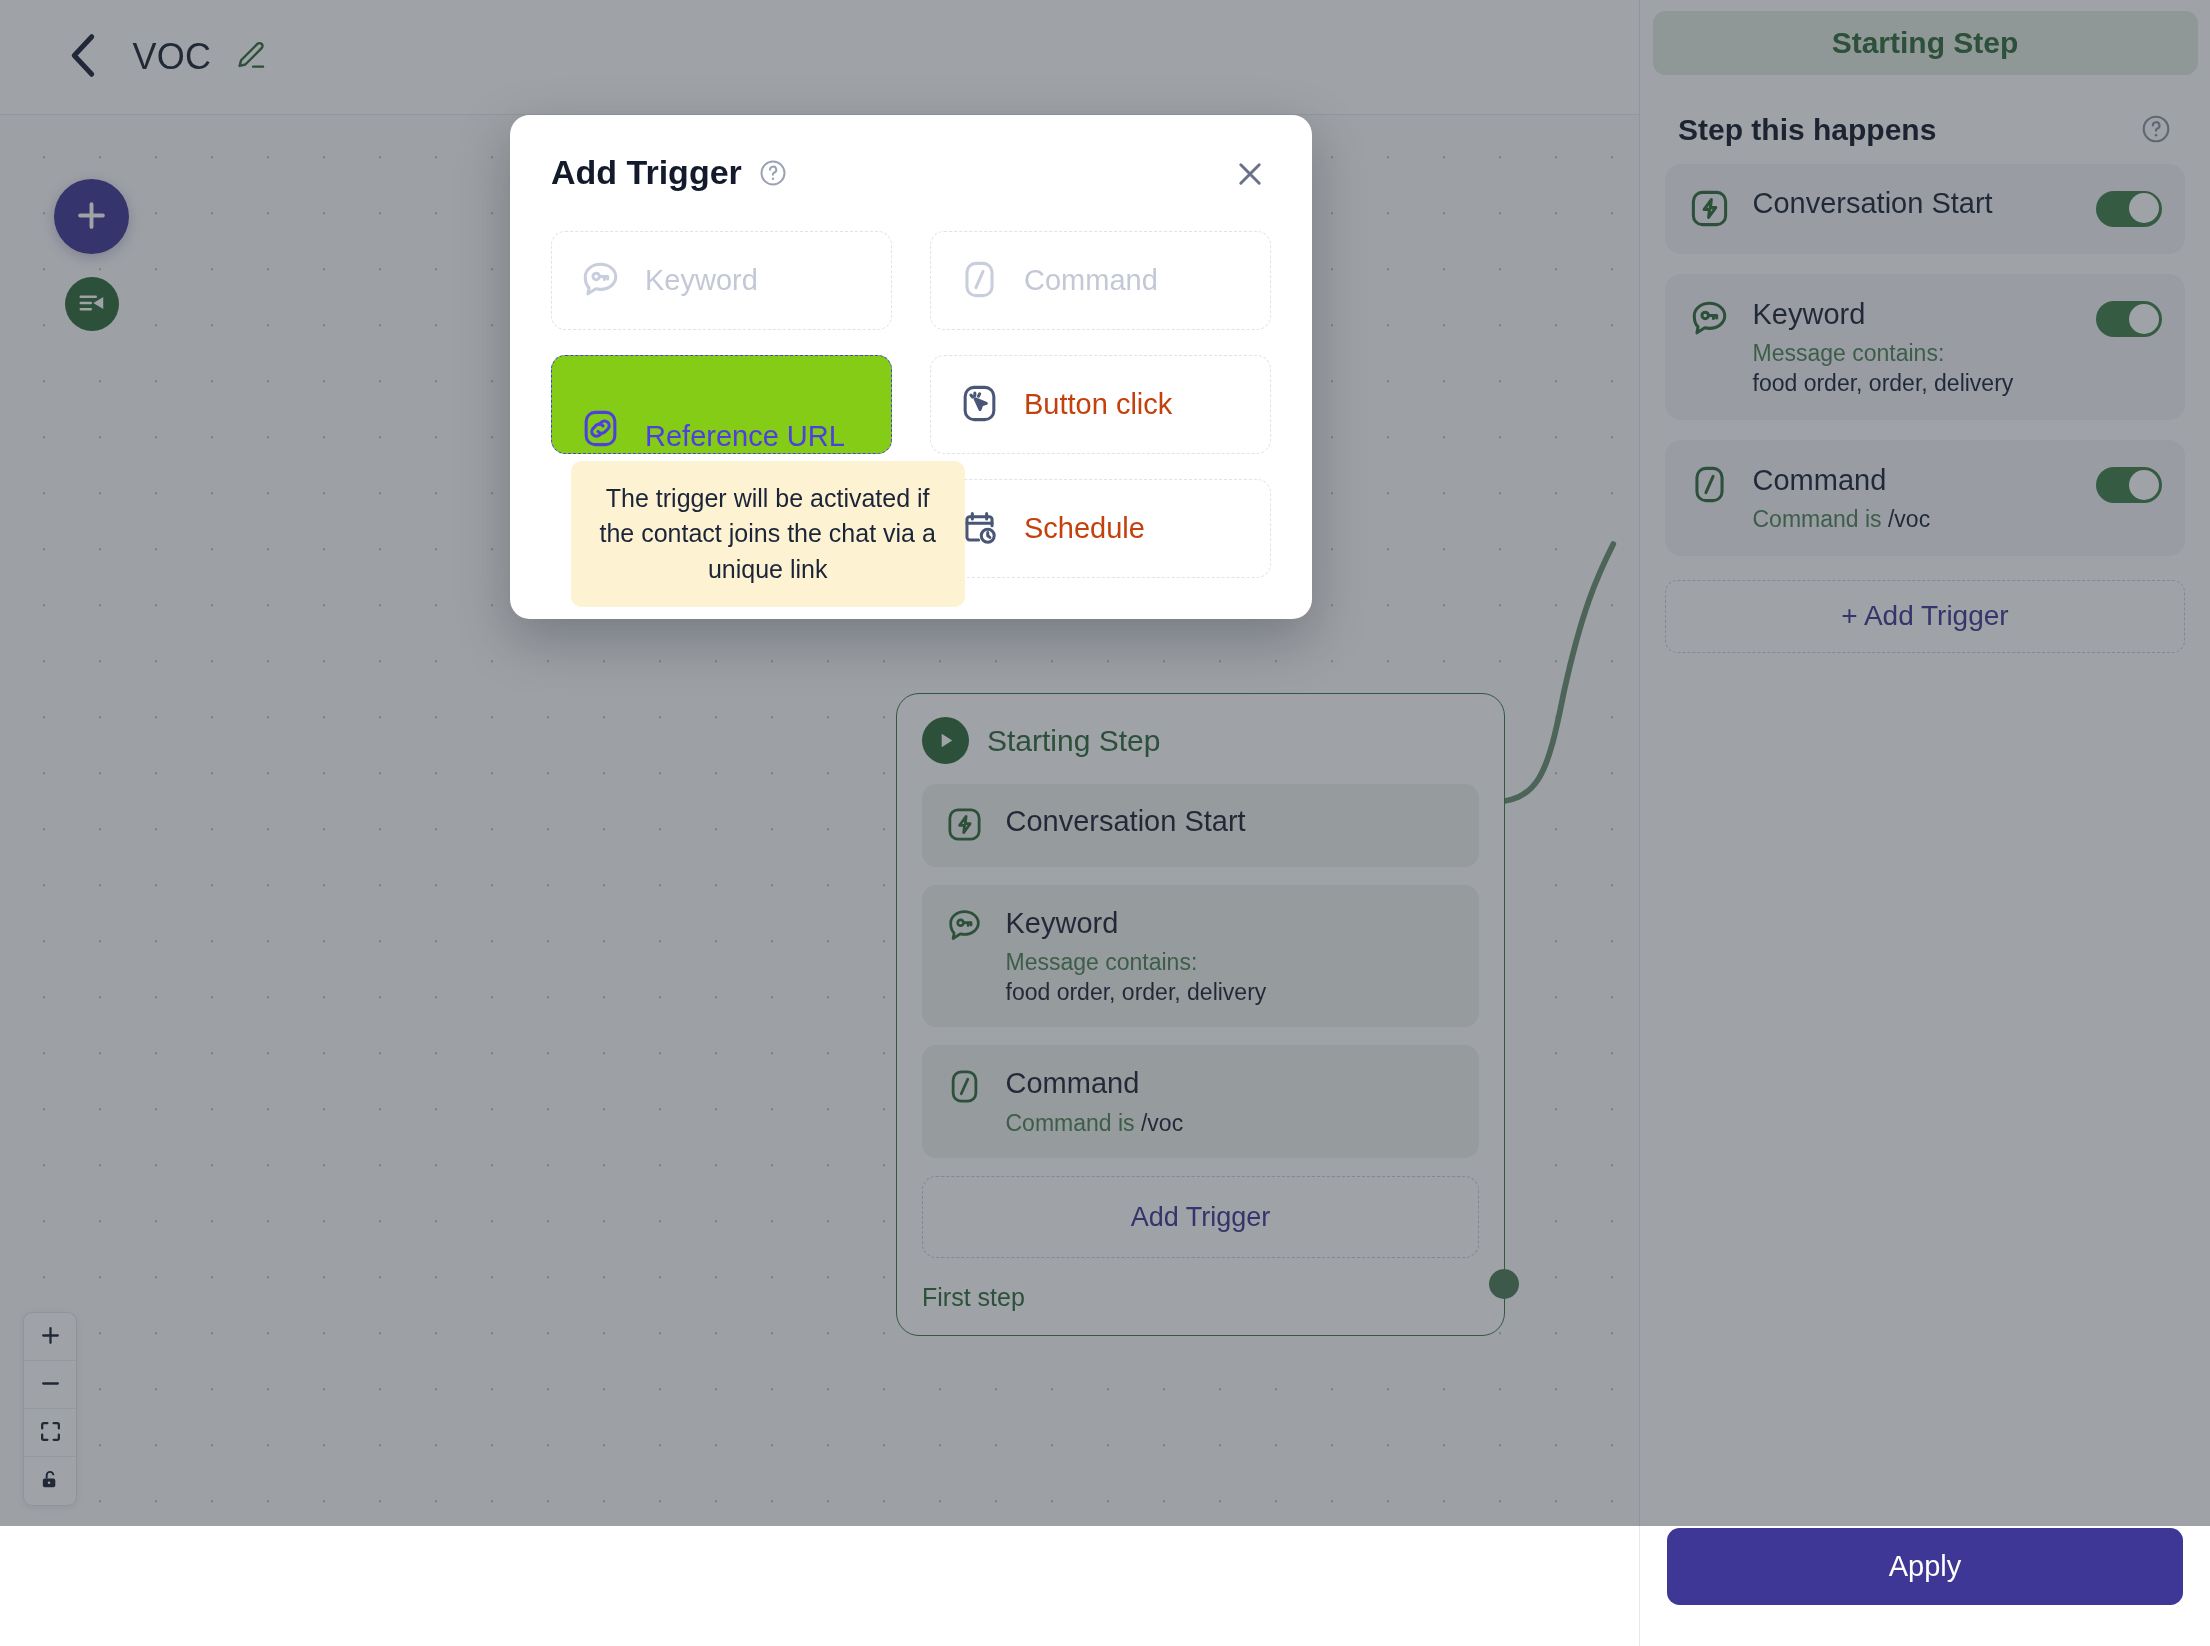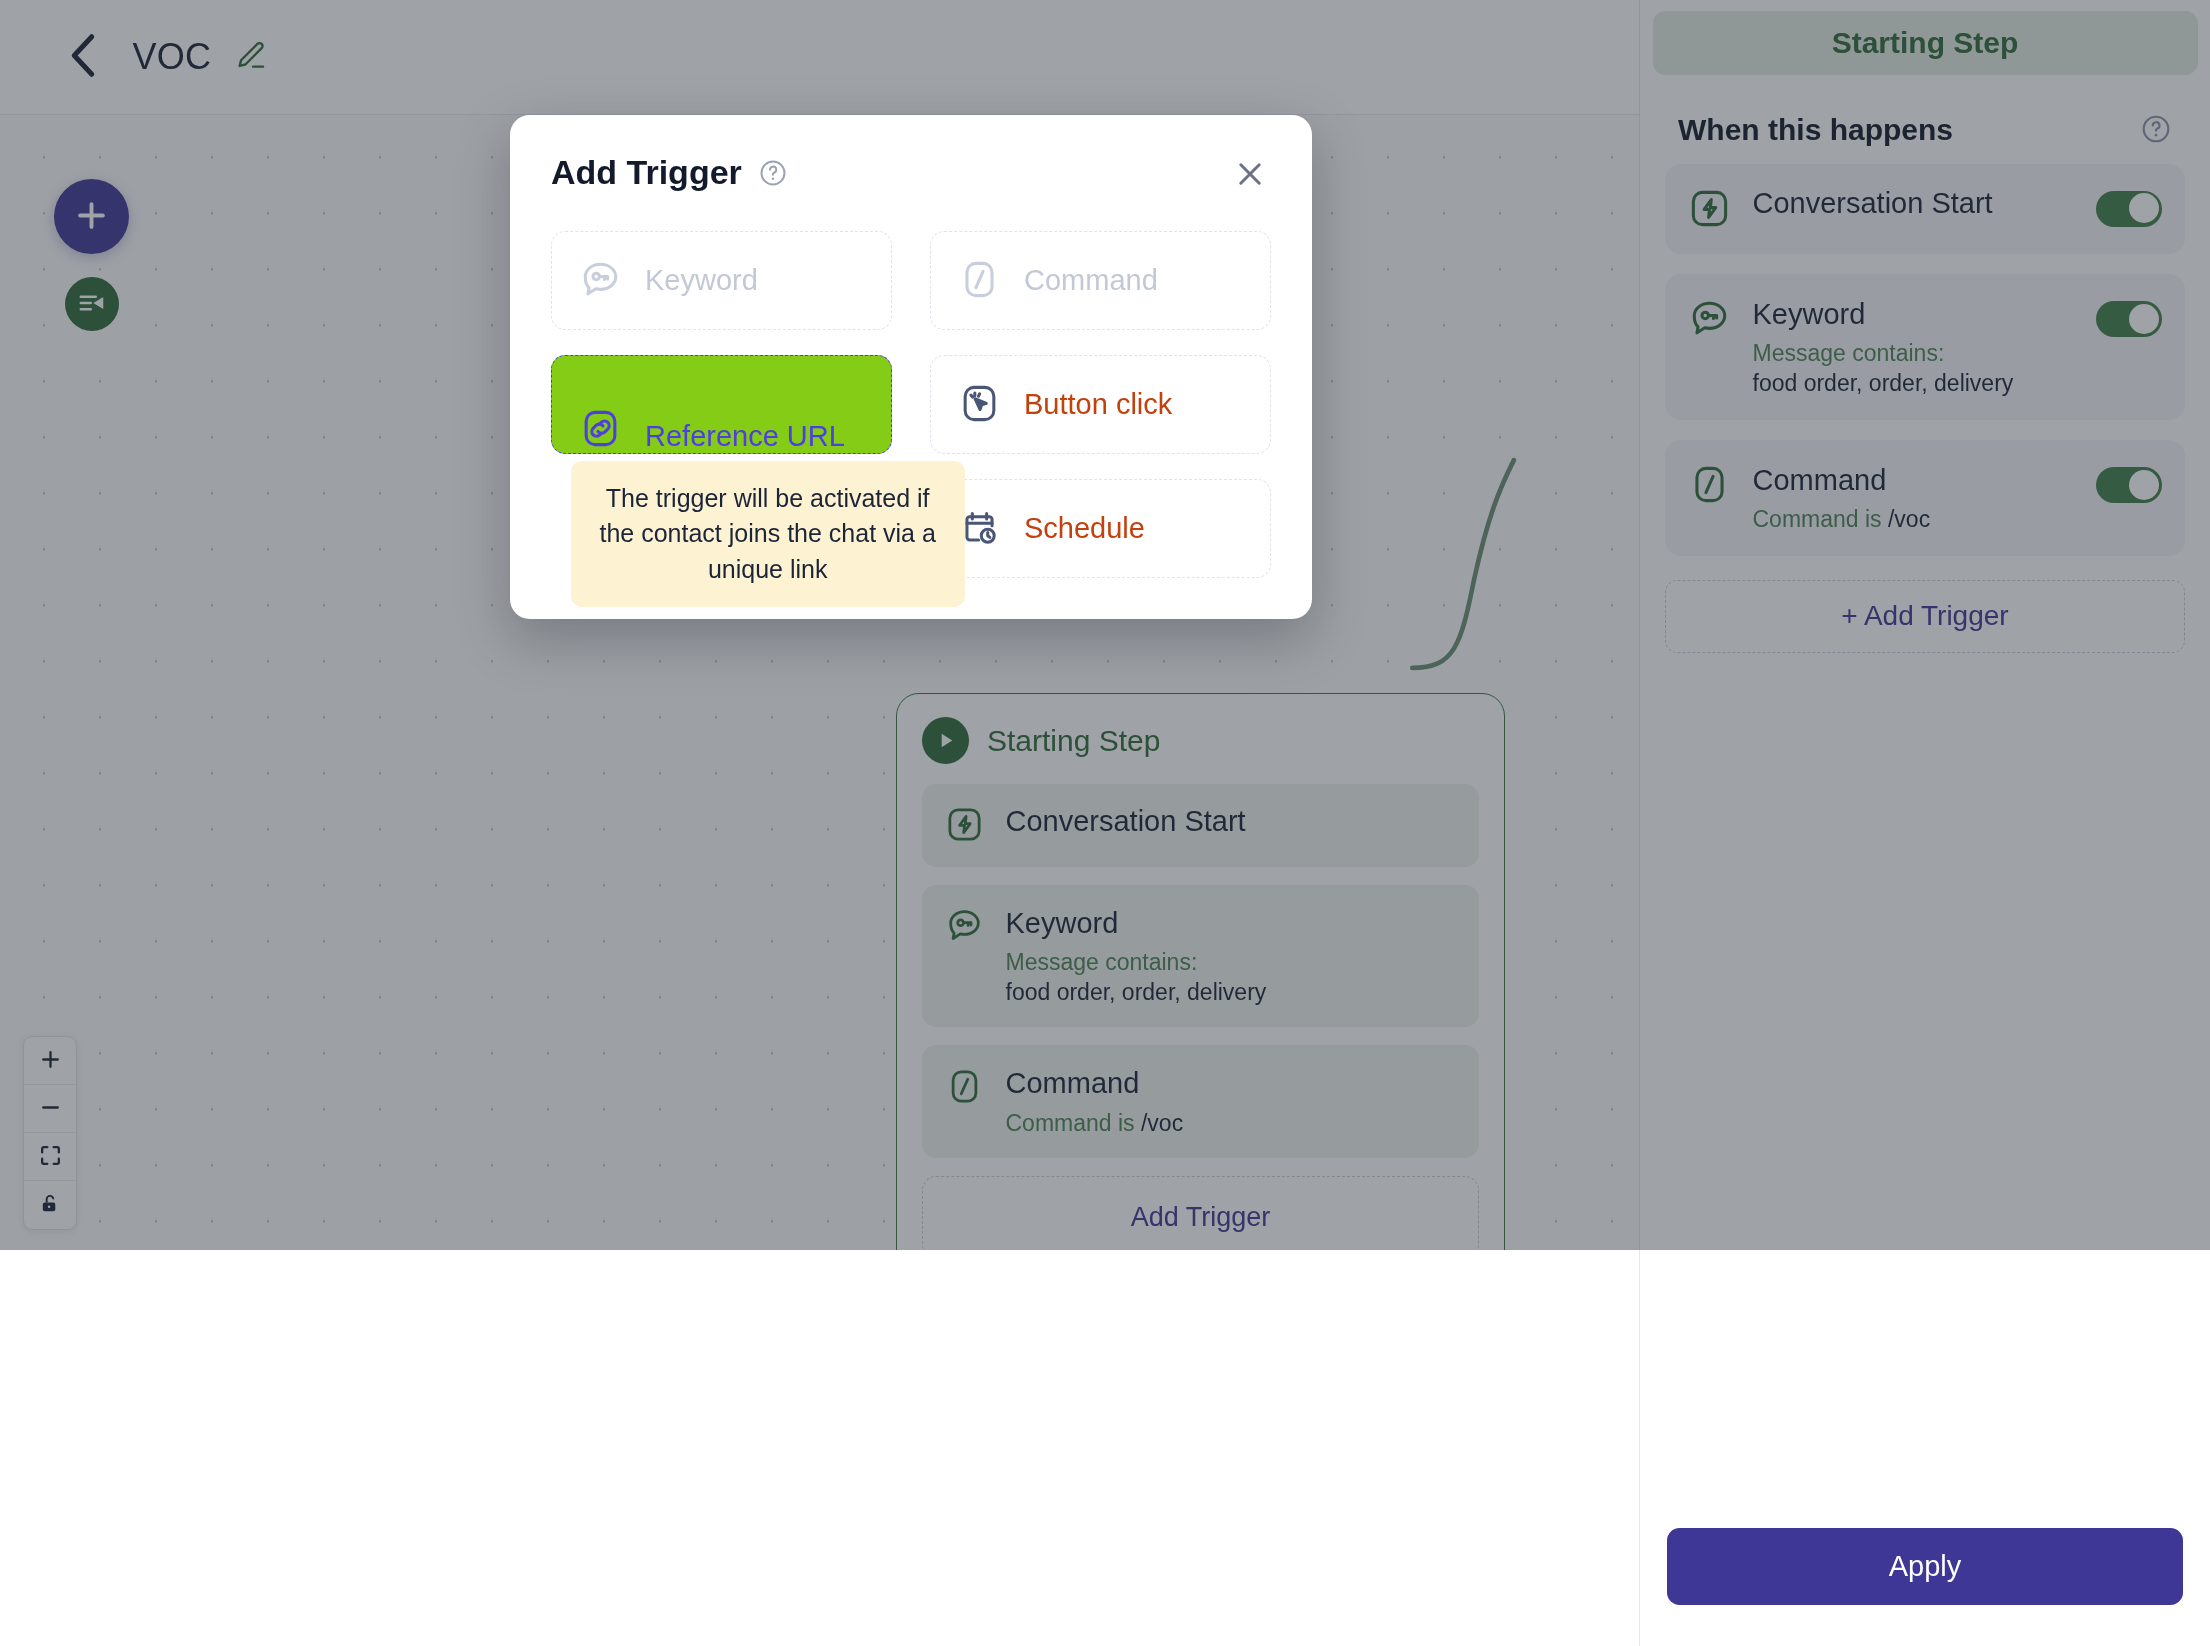--- a/index.html
+++ b/index.html
@@ -2,21 +2,21 @@
 <html style="font-size:14.3px"><head>
 <meta charset="utf-8">
 <style>
   * { box-sizing: border-box; margin: 0; padding: 0; }
   html, body {
     width: 2210px; height: 1646px;
     font-family: "Liberation Sans", sans-serif;
     overflow: hidden;
     background: #ffffff;
   }
-  #root { position: relative; width: 2210px; height: 1250px; }
+  #root { position: relative; width: 2210px; height: 1526px; }
 
   
   .app-base { position: absolute; inset: 0; background: #ffffff; }
 
   .topbar {
     position: absolute; top: 0; left: 0; right: 0; height: 115px;
     background: #ffffff;
     border-bottom: 0.9px solid #e8eaef;
     display: flex; align-items: center;
     z-index: 2;
@@ -363,21 +363,21 @@
   </div>
 
   <div class="dim-overlay"></div>
 
   <div class="right-panel">
     <div class="rp-header">
       <div class="rp-header-title">Starting Step</div>
     </div>
 
     <div class="rp-section-head">
-      <div class="rp-section-title">When this happens</div>
+      <div class="rp-section-title">Step this happens</div>
       <span>
         <svg width="32" height="32" viewBox="0 0 24 24" fill="none" stroke="#8b93a6" stroke-width="1.6">
           <circle cx="12" cy="12" r="9.2"></circle>
           <path d="M9.6 9.4a2.5 2.5 0 1 1 3.2 2.4c-.6.25-.85.8-.85 1.5" stroke-linecap="round"></path>
           <circle cx="12" cy="16.6" r=".95" fill="#8b93a6" stroke="none"></circle>
         </svg>
       </span>
     </div>
 
     <div class="rp-list">

